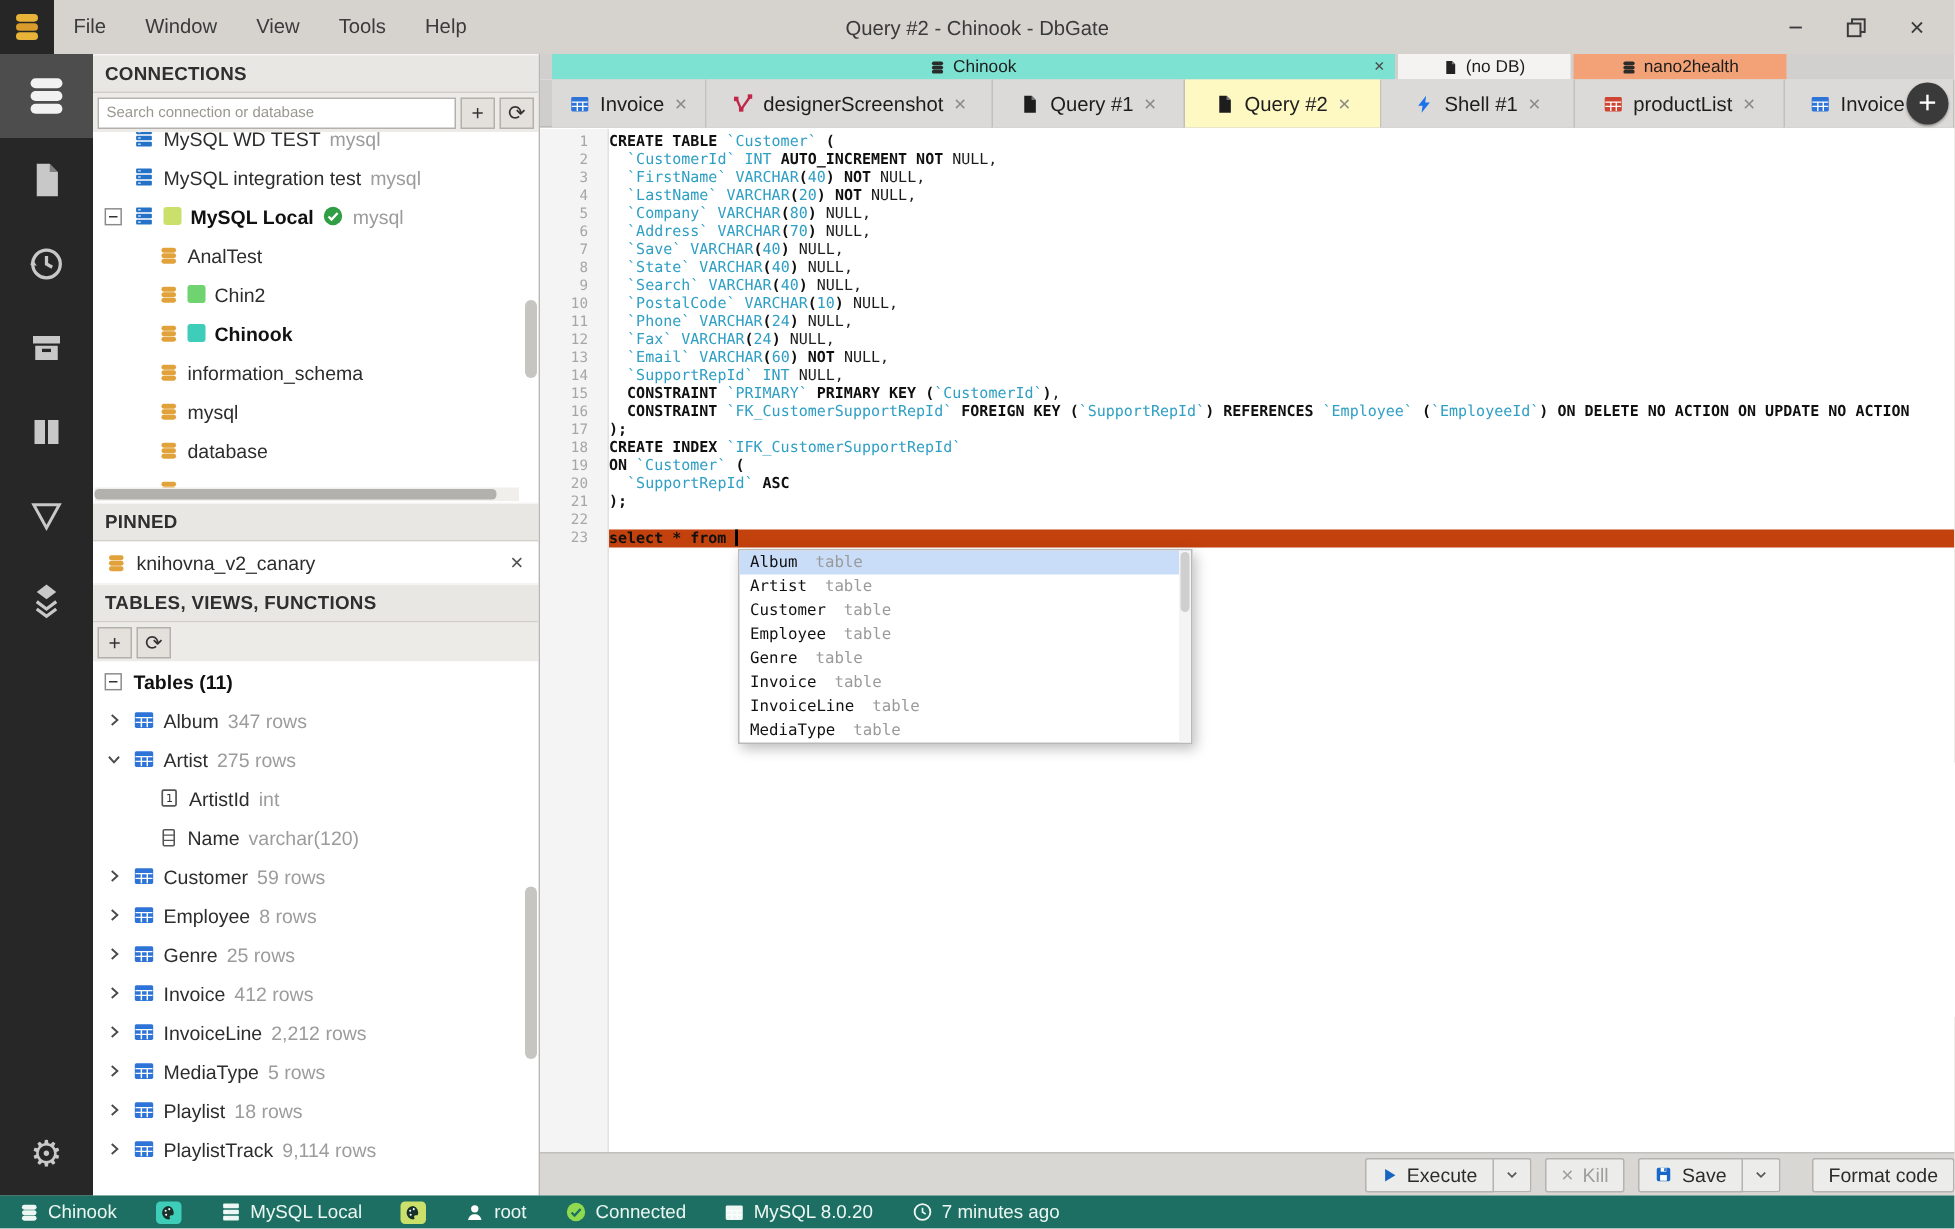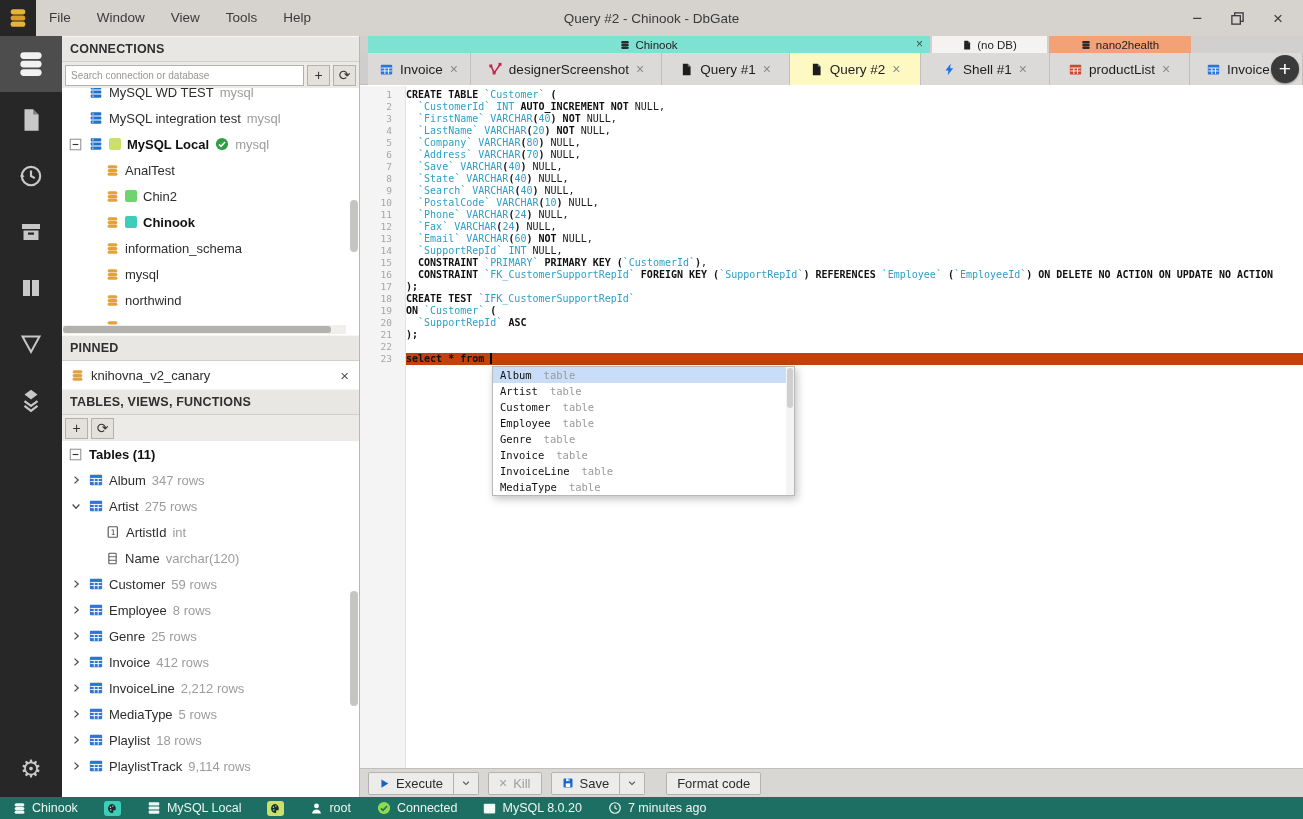--- a/index.html
+++ b/index.html
@@ -70,21 +70,21 @@
 
   
   #autocomplete { position:absolute; left:492px; top:366px; width:303px; background:#fff; border:1px solid #b9b9b9; box-shadow:2px 3px 8px rgba(0,0,0,.25); z-index:10; }
   .ac-row { height:16px; line-height:16px; font-family:"DejaVu Sans Mono",monospace; font-size:10.5px; padding-left:7px; color:#111; display:flex; gap:12px; }
   .ac-row .kind { color:#9a9a9a; }
   .ac-row.selected { background:#c9ddf8; }
   #ac-scroll { position:absolute; right:0; top:0; bottom:0; width:8px; background:#f4f4f4; }
   #ac-scroll .thumb { position:absolute; right:1px; top:1px; width:6px; height:40px; background:#cfcfcf; border-radius:3px; }
 
   
-  #toolbar { position:absolute; left:0; bottom:0; right:0; height:29px; background:#d9d7d4; border-top:1px solid #c2c0bd; display:flex; align-items:center; padding-left:8px; gap:9px; }
+  #toolbar { position:absolute; left:0; bottom:0; right:0; height:29px; background:#d9d7d4; border-top:1px solid #c2c0bd; display:flex; align-items:center; padding-left:8px; gap:9px;justify-content:flex-end; }
   .btn-group { display:flex; }
   .tb-btn { height:23px; background:#ececeb; border:1px solid #b5b3b0; display:flex; align-items:center; gap:6px; padding:0 10px; font-size:13px; color:#2b2b2b; border-radius:2px; }
   .btn-group .tb-btn.main { border-radius:2px 0 0 2px; }
   .btn-group .tb-btn.chev { border-left:none; padding:0 7px; border-radius:0 2px 2px 0; }
   .tb-btn.disabled { color:#9e9e9e; }
   .tb-btn .xgray { color:#9e9e9e; font-size:14px; }
 
   
   #statusbar { position:absolute; left:0; top:797px; width:1303px; height:22px; background:#1d6f63; display:flex; align-items:center; padding-left:13px; color:#ecf6f2; font-size:12.5px; }
   .sb-item { display:flex; align-items:center; gap:6px; margin-right:26px; }
@@ -313,21 +313,21 @@
             <span class="lbl">mysql</span>
           </div>
           <div class="tree-row child">
             <span style="display: flex;">
               <svg width="13" height="13" viewBox="0 0 16 16">
                 <rect x="2" y="1.5" width="12" height="4" rx="2" fill="#e2a23b"></rect>
                 <rect x="2" y="6" width="12" height="4" rx="2" fill="#e2a23b"></rect>
                 <rect x="2" y="10.5" width="12" height="4" rx="2" fill="#e2a23b"></rect>
               </svg>
             </span>
-            <span class="lbl">northwind</span>
+            <span class="lbl">database</span>
           </div>
           <div class="tree-row child">
             <span style="display: flex;">
               <svg width="13" height="13" viewBox="0 0 16 16">
                 <rect x="2" y="1.5" width="12" height="4" rx="2" fill="#e2a23b"></rect>
                 <rect x="2" y="6" width="12" height="4" rx="2" fill="#e2a23b"></rect>
                 <rect x="2" y="10.5" width="12" height="4" rx="2" fill="#e2a23b"></rect>
               </svg>
             </span>
           </div>
@@ -660,21 +660,21 @@
           <div class="code-line"><span class="gnum">8</span><span class="gpad"></span><span class="code-body"><span class="cm-n">  </span><span class="cm-t">`State`</span><span class="cm-n"> </span><span class="cm-t">VARCHAR</span><span class="cm-k">(</span><span class="cm-t">40</span><span class="cm-k">)</span><span class="cm-n"> NULL,</span></span></div>
           <div class="code-line"><span class="gnum">9</span><span class="gpad"></span><span class="code-body"><span class="cm-n">  </span><span class="cm-t">`Search`</span><span class="cm-n"> </span><span class="cm-t">VARCHAR</span><span class="cm-k">(</span><span class="cm-t">40</span><span class="cm-k">)</span><span class="cm-n"> NULL,</span></span></div>
           <div class="code-line"><span class="gnum">10</span><span class="gpad"></span><span class="code-body"><span class="cm-n">  </span><span class="cm-t">`PostalCode`</span><span class="cm-n"> </span><span class="cm-t">VARCHAR</span><span class="cm-k">(</span><span class="cm-t">10</span><span class="cm-k">)</span><span class="cm-n"> NULL,</span></span></div>
           <div class="code-line"><span class="gnum">11</span><span class="gpad"></span><span class="code-body"><span class="cm-n">  </span><span class="cm-t">`Phone`</span><span class="cm-n"> </span><span class="cm-t">VARCHAR</span><span class="cm-k">(</span><span class="cm-t">24</span><span class="cm-k">)</span><span class="cm-n"> NULL,</span></span></div>
           <div class="code-line"><span class="gnum">12</span><span class="gpad"></span><span class="code-body"><span class="cm-n">  </span><span class="cm-t">`Fax`</span><span class="cm-n"> </span><span class="cm-t">VARCHAR</span><span class="cm-k">(</span><span class="cm-t">24</span><span class="cm-k">)</span><span class="cm-n"> NULL,</span></span></div>
           <div class="code-line"><span class="gnum">13</span><span class="gpad"></span><span class="code-body"><span class="cm-n">  </span><span class="cm-t">`Email`</span><span class="cm-n"> </span><span class="cm-t">VARCHAR</span><span class="cm-k">(</span><span class="cm-t">60</span><span class="cm-k">)</span><span class="cm-n"> </span><span class="cm-k">NOT</span><span class="cm-n"> NULL,</span></span></div>
           <div class="code-line"><span class="gnum">14</span><span class="gpad"></span><span class="code-body"><span class="cm-n">  </span><span class="cm-t">`SupportRepId`</span><span class="cm-n"> </span><span class="cm-t">INT</span><span class="cm-n"> NULL,</span></span></div>
           <div class="code-line"><span class="gnum">15</span><span class="gpad"></span><span class="code-body"><span class="cm-n">  </span><span class="cm-k">CONSTRAINT</span><span class="cm-n"> </span><span class="cm-t">`PRIMARY`</span><span class="cm-n"> </span><span class="cm-k">PRIMARY KEY (</span><span class="cm-t">`CustomerId`</span><span class="cm-k">)</span><span class="cm-n">,</span></span></div>
           <div class="code-line"><span class="gnum">16</span><span class="gpad"></span><span class="code-body"><span class="cm-n">  </span><span class="cm-k">CONSTRAINT</span><span class="cm-n"> </span><span class="cm-t">`FK_CustomerSupportRepId`</span><span class="cm-n"> </span><span class="cm-k">FOREIGN KEY (</span><span class="cm-t">`SupportRepId`</span><span class="cm-k">) REFERENCES </span><span class="cm-t">`Employee`</span><span class="cm-k"> (</span><span class="cm-t">`EmployeeId`</span><span class="cm-k">) ON DELETE NO ACTION ON UPDATE NO ACTION</span></span></div>
           <div class="code-line"><span class="gnum">17</span><span class="gpad"></span><span class="code-body"><span class="cm-k">);</span></span></div>
-          <div class="code-line"><span class="gnum">18</span><span class="gpad"></span><span class="code-body"><span class="cm-k">CREATE TEST </span><span class="cm-t">`IFK_CustomerSupportRepId`</span></span></div>
+          <div class="code-line"><span class="gnum">18</span><span class="gpad"></span><span class="code-body"><span class="cm-k">CREATE INDEX </span><span class="cm-t">`IFK_CustomerSupportRepId`</span></span></div>
           <div class="code-line"><span class="gnum">19</span><span class="gpad"></span><span class="code-body"><span class="cm-k">ON </span><span class="cm-t">`Customer`</span><span class="cm-k"> (</span></span></div>
           <div class="code-line"><span class="gnum">20</span><span class="gpad"></span><span class="code-body"><span class="cm-n">  </span><span class="cm-t">`SupportRepId`</span><span class="cm-n"> </span><span class="cm-k">ASC</span></span></div>
           <div class="code-line"><span class="gnum">21</span><span class="gpad"></span><span class="code-body"><span class="cm-k">);</span></span></div>
           <div class="code-line"><span class="gnum">22</span><span class="gpad"></span><span class="code-body"></span></div>
           <div class="code-line current"><span class="gnum">23</span><span class="gpad"></span><span class="code-body"><span class="cm-k">select * from </span><span class="cursor"></span></span></div>
         </div>
     </div>
     <div id="toolbar">
       <div class="btn-group">
         <div class="tb-btn main">

